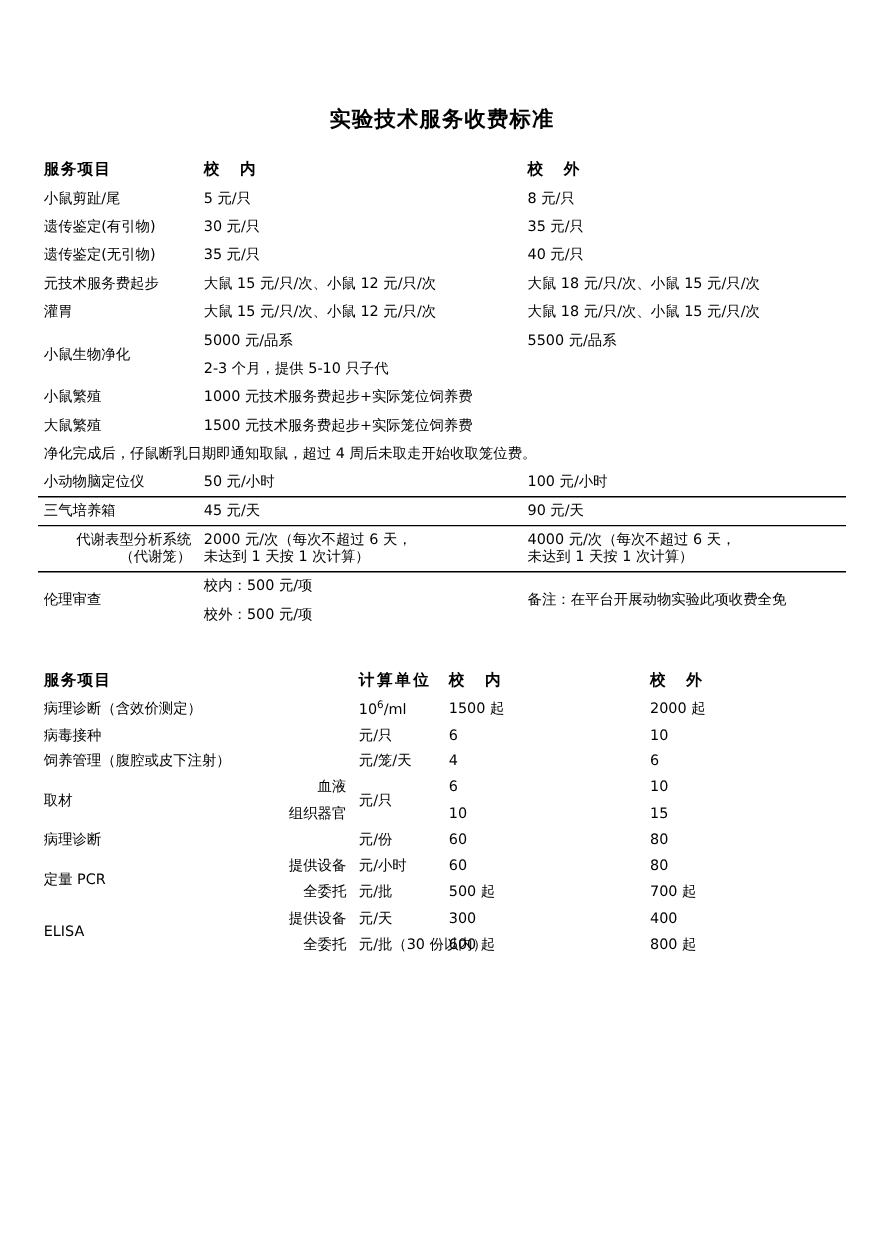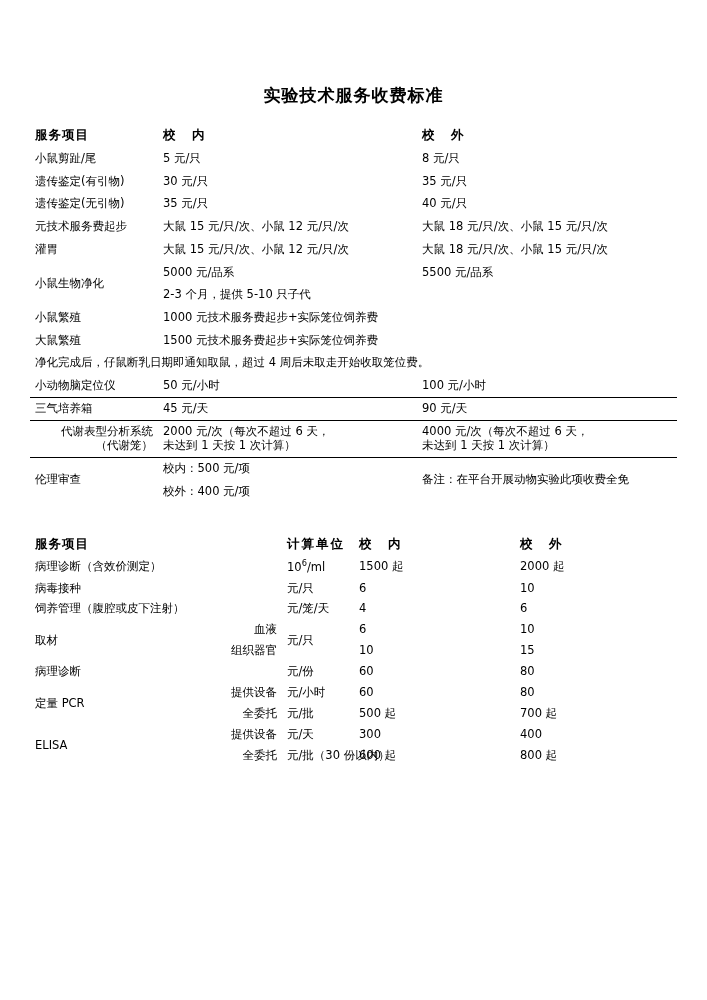--- a/index.html
+++ b/index.html
@@ -189,21 +189,21 @@
           <span>未达到 1 天按 1 次计算）</span>
         </td>
       </tr>
 
       <tr class="sect-sep">
         <td rowspan="2" class="b-bot-thick vmid">伦理审查</td>
         <td class="b-bot-thin b-left-thin">校内：500 元/项</td>
         <td rowspan="2" class="b-bot-thick b-left-thin vmid">备注：在平台开展动物实验此项收费全免</td>
       </tr>
       <tr>
-        <td class="b-bot-thick b-left-thin">校外：400 元/项</td>
+        <td class="b-bot-thick b-left-thin">校外：500 元/项</td>
       </tr>
     </tbody>
   </table>
 
   <div class="table2-wrap">
   <table class="fee2">
     <colgroup>
       <col style="width:172px">
       <col style="width:80px">
       <col style="width:72px">

